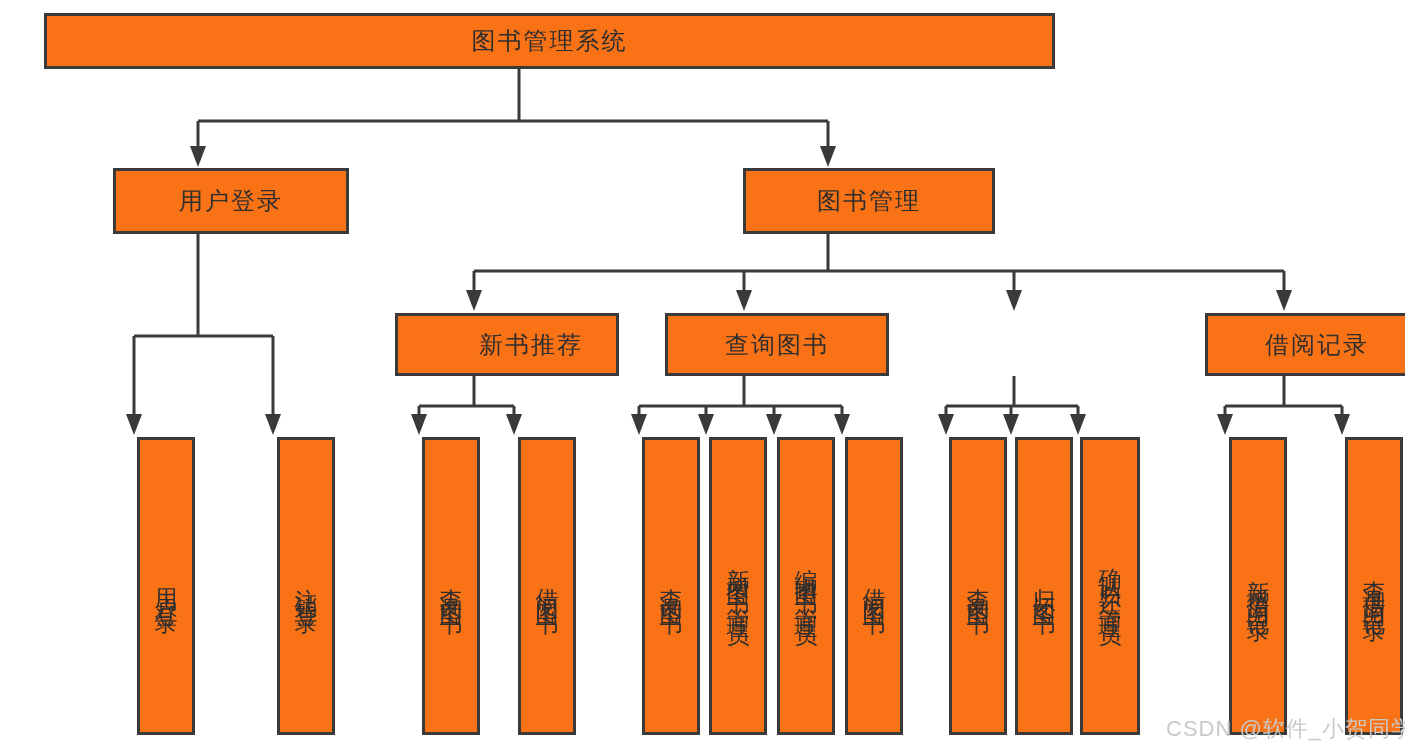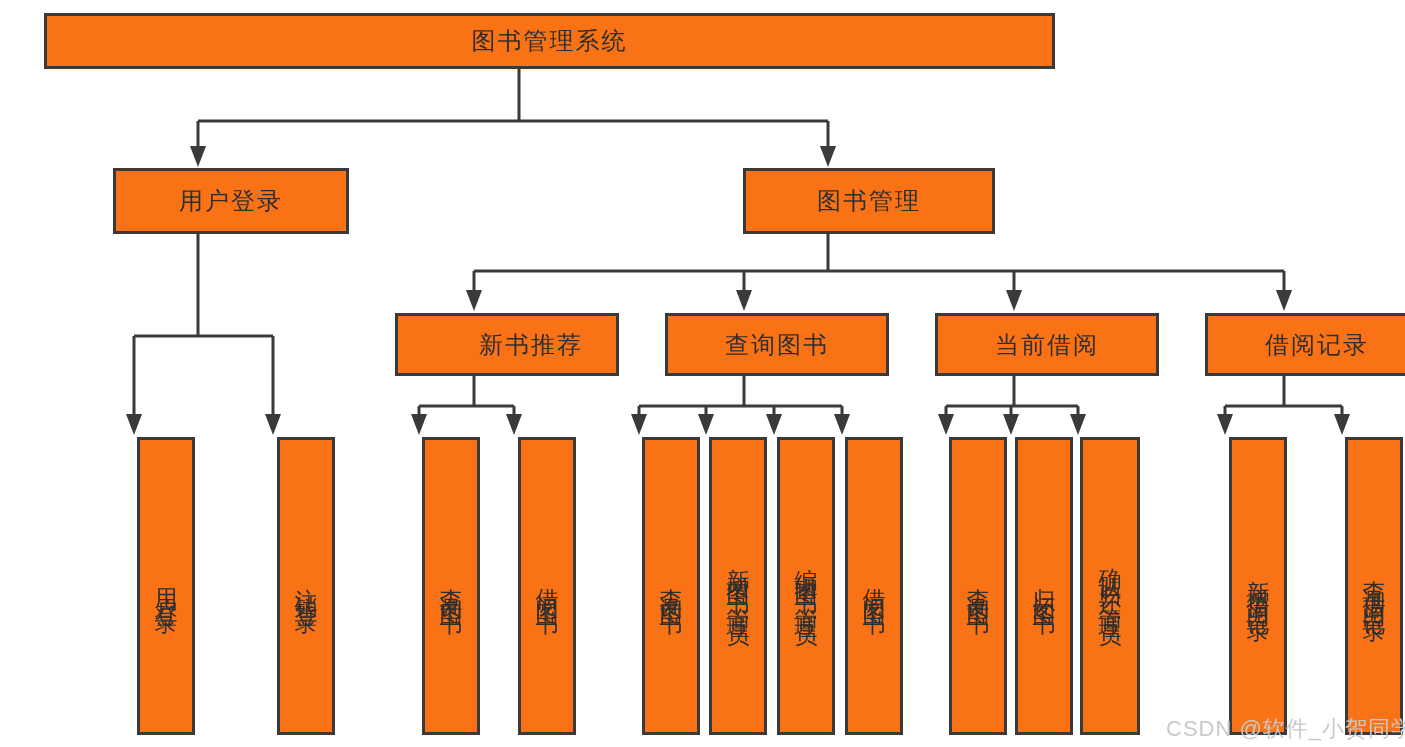--- a/index.html
+++ b/index.html
@@ -130,23 +130,20 @@
   <div class="node hnode" id="node-book-mgmt">
     <span>图书管理</span>
   </div>
 
   <div class="node hnode" id="node-new-rec">
     <span>新书推荐</span>
   </div>
   <div class="node hnode" id="node-book-borrow">
     <span>查询图书</span>
   </div>
-  <div class="node hnode" id="node-current-borrow">
-    <span>当前借阅</span>
-  </div>
   <div class="node hnode" id="node-borrow-record">
     <span>借阅记录</span>
   </div>
 
   <div class="node vnode" id="leaf-user-login">
     <span>用户登录</span>
   </div>
   <div class="node vnode" id="leaf-logout">
     <span>注销登录</span>
   </div>

